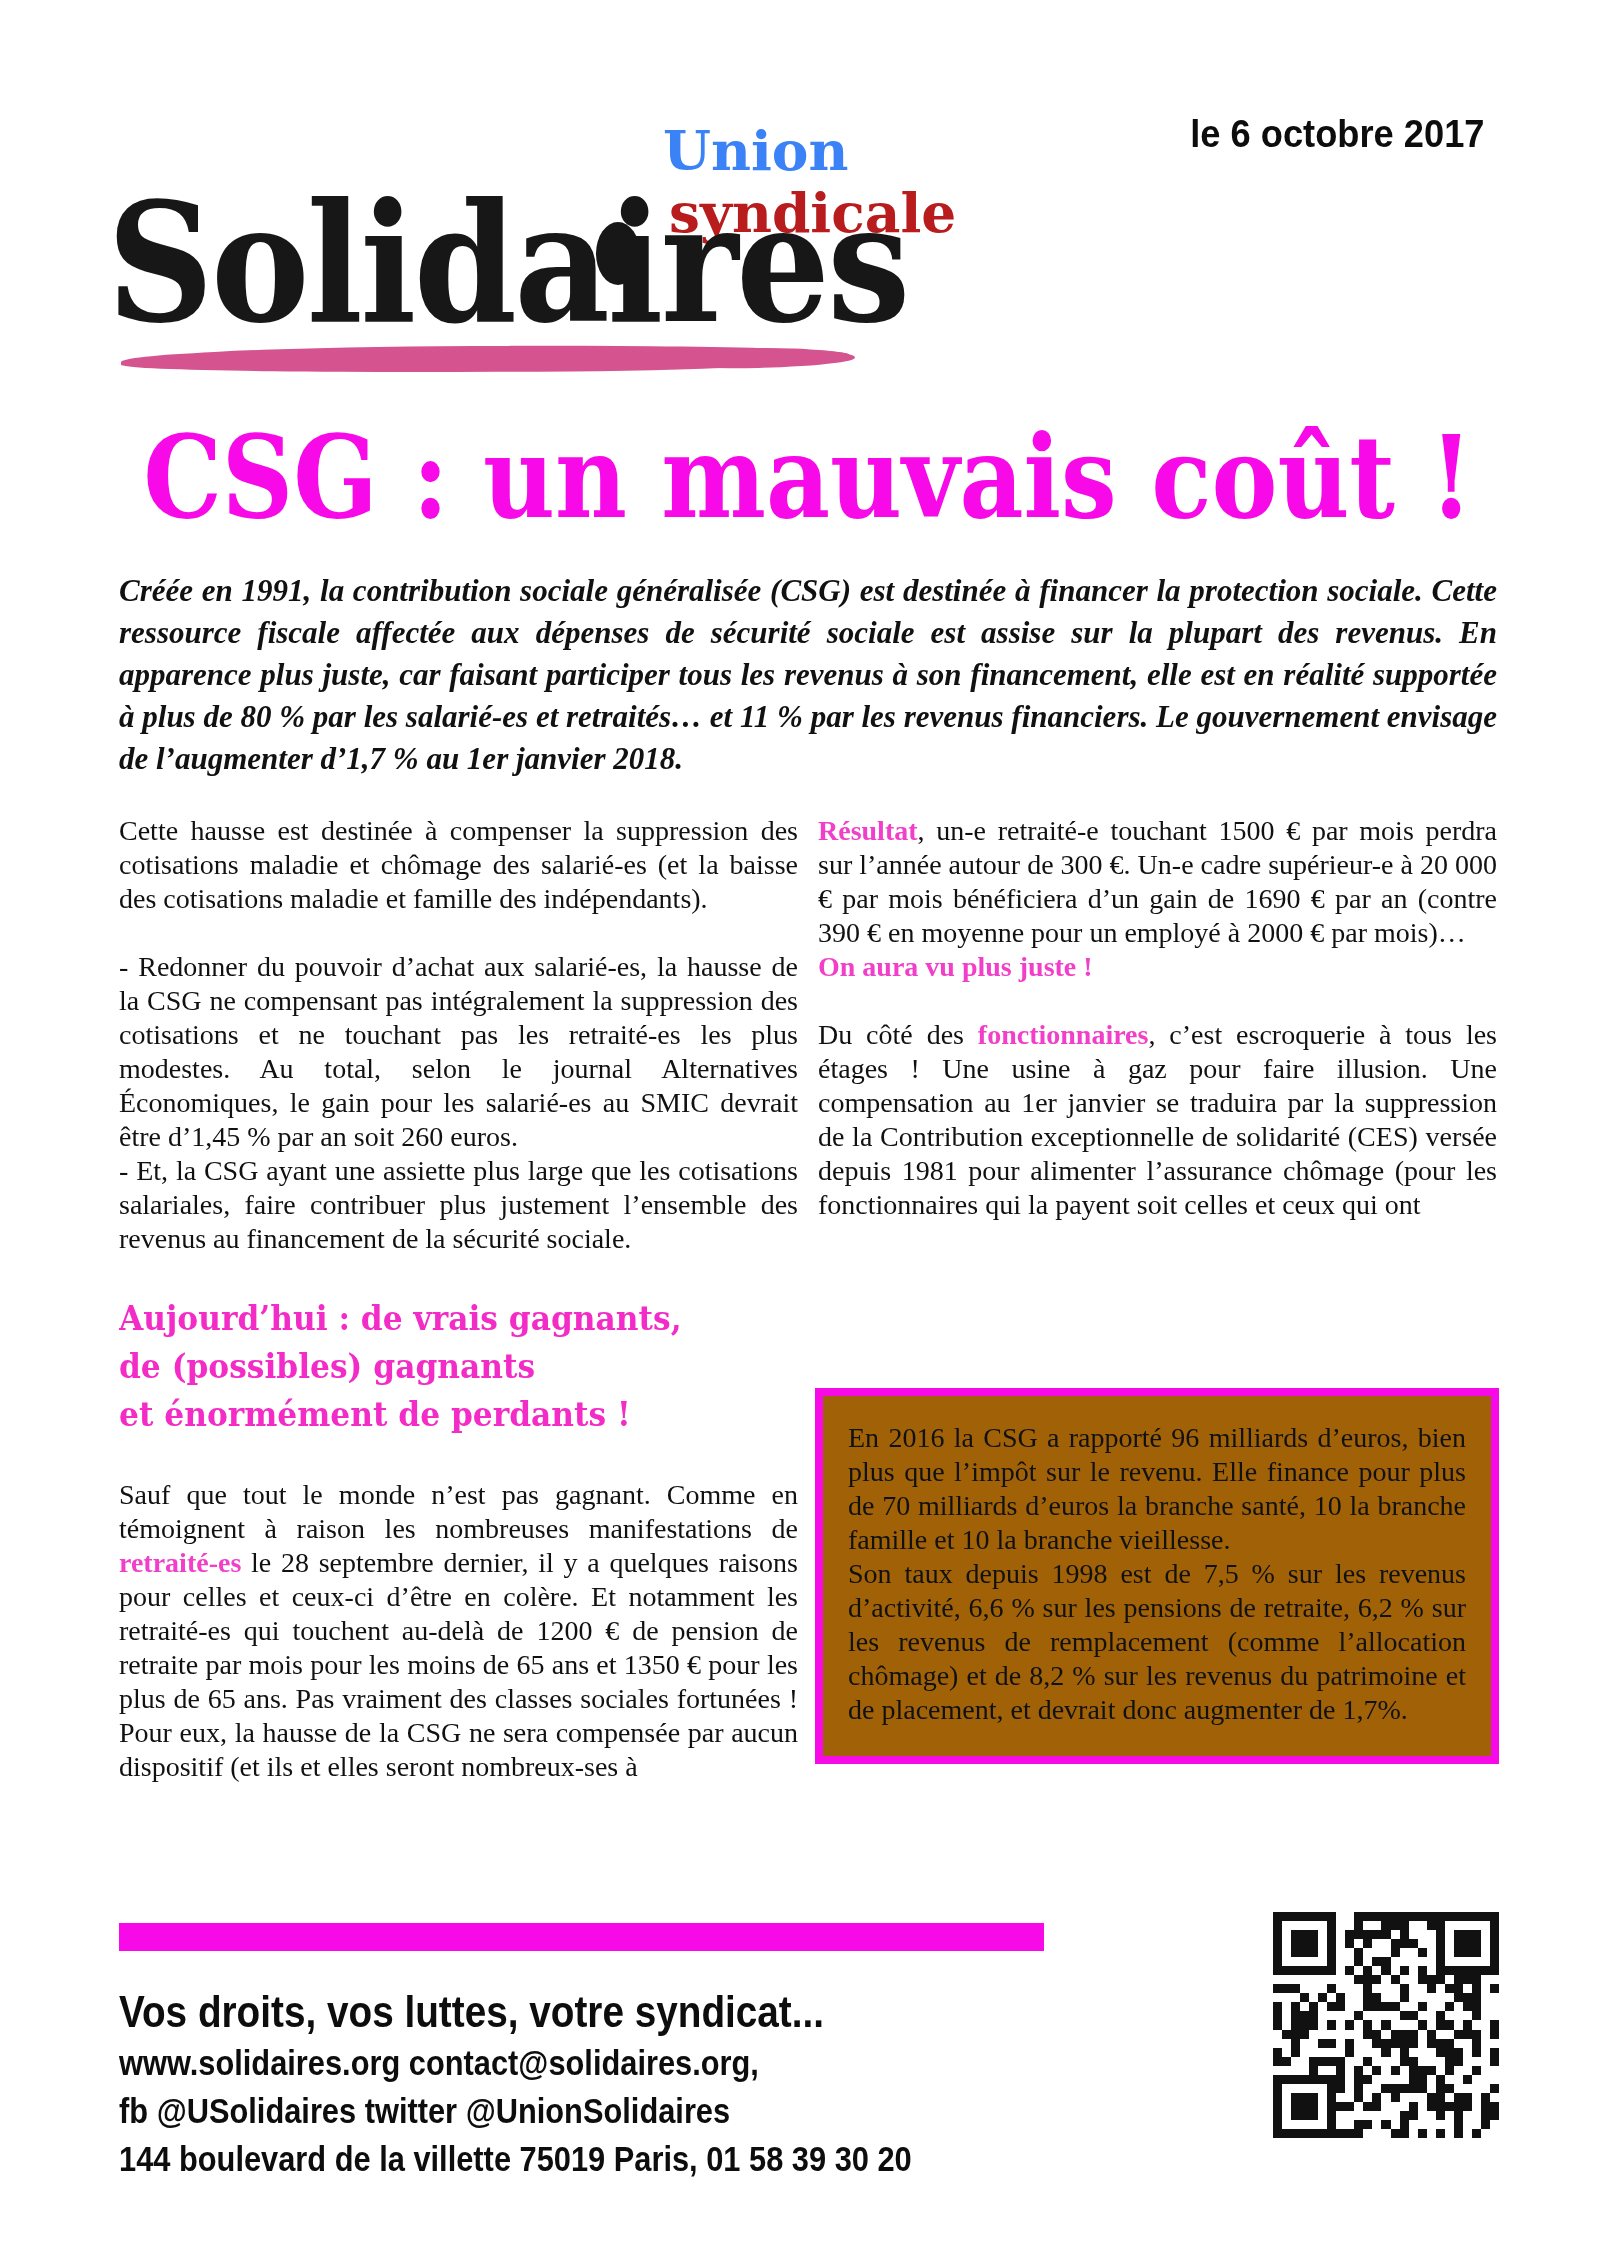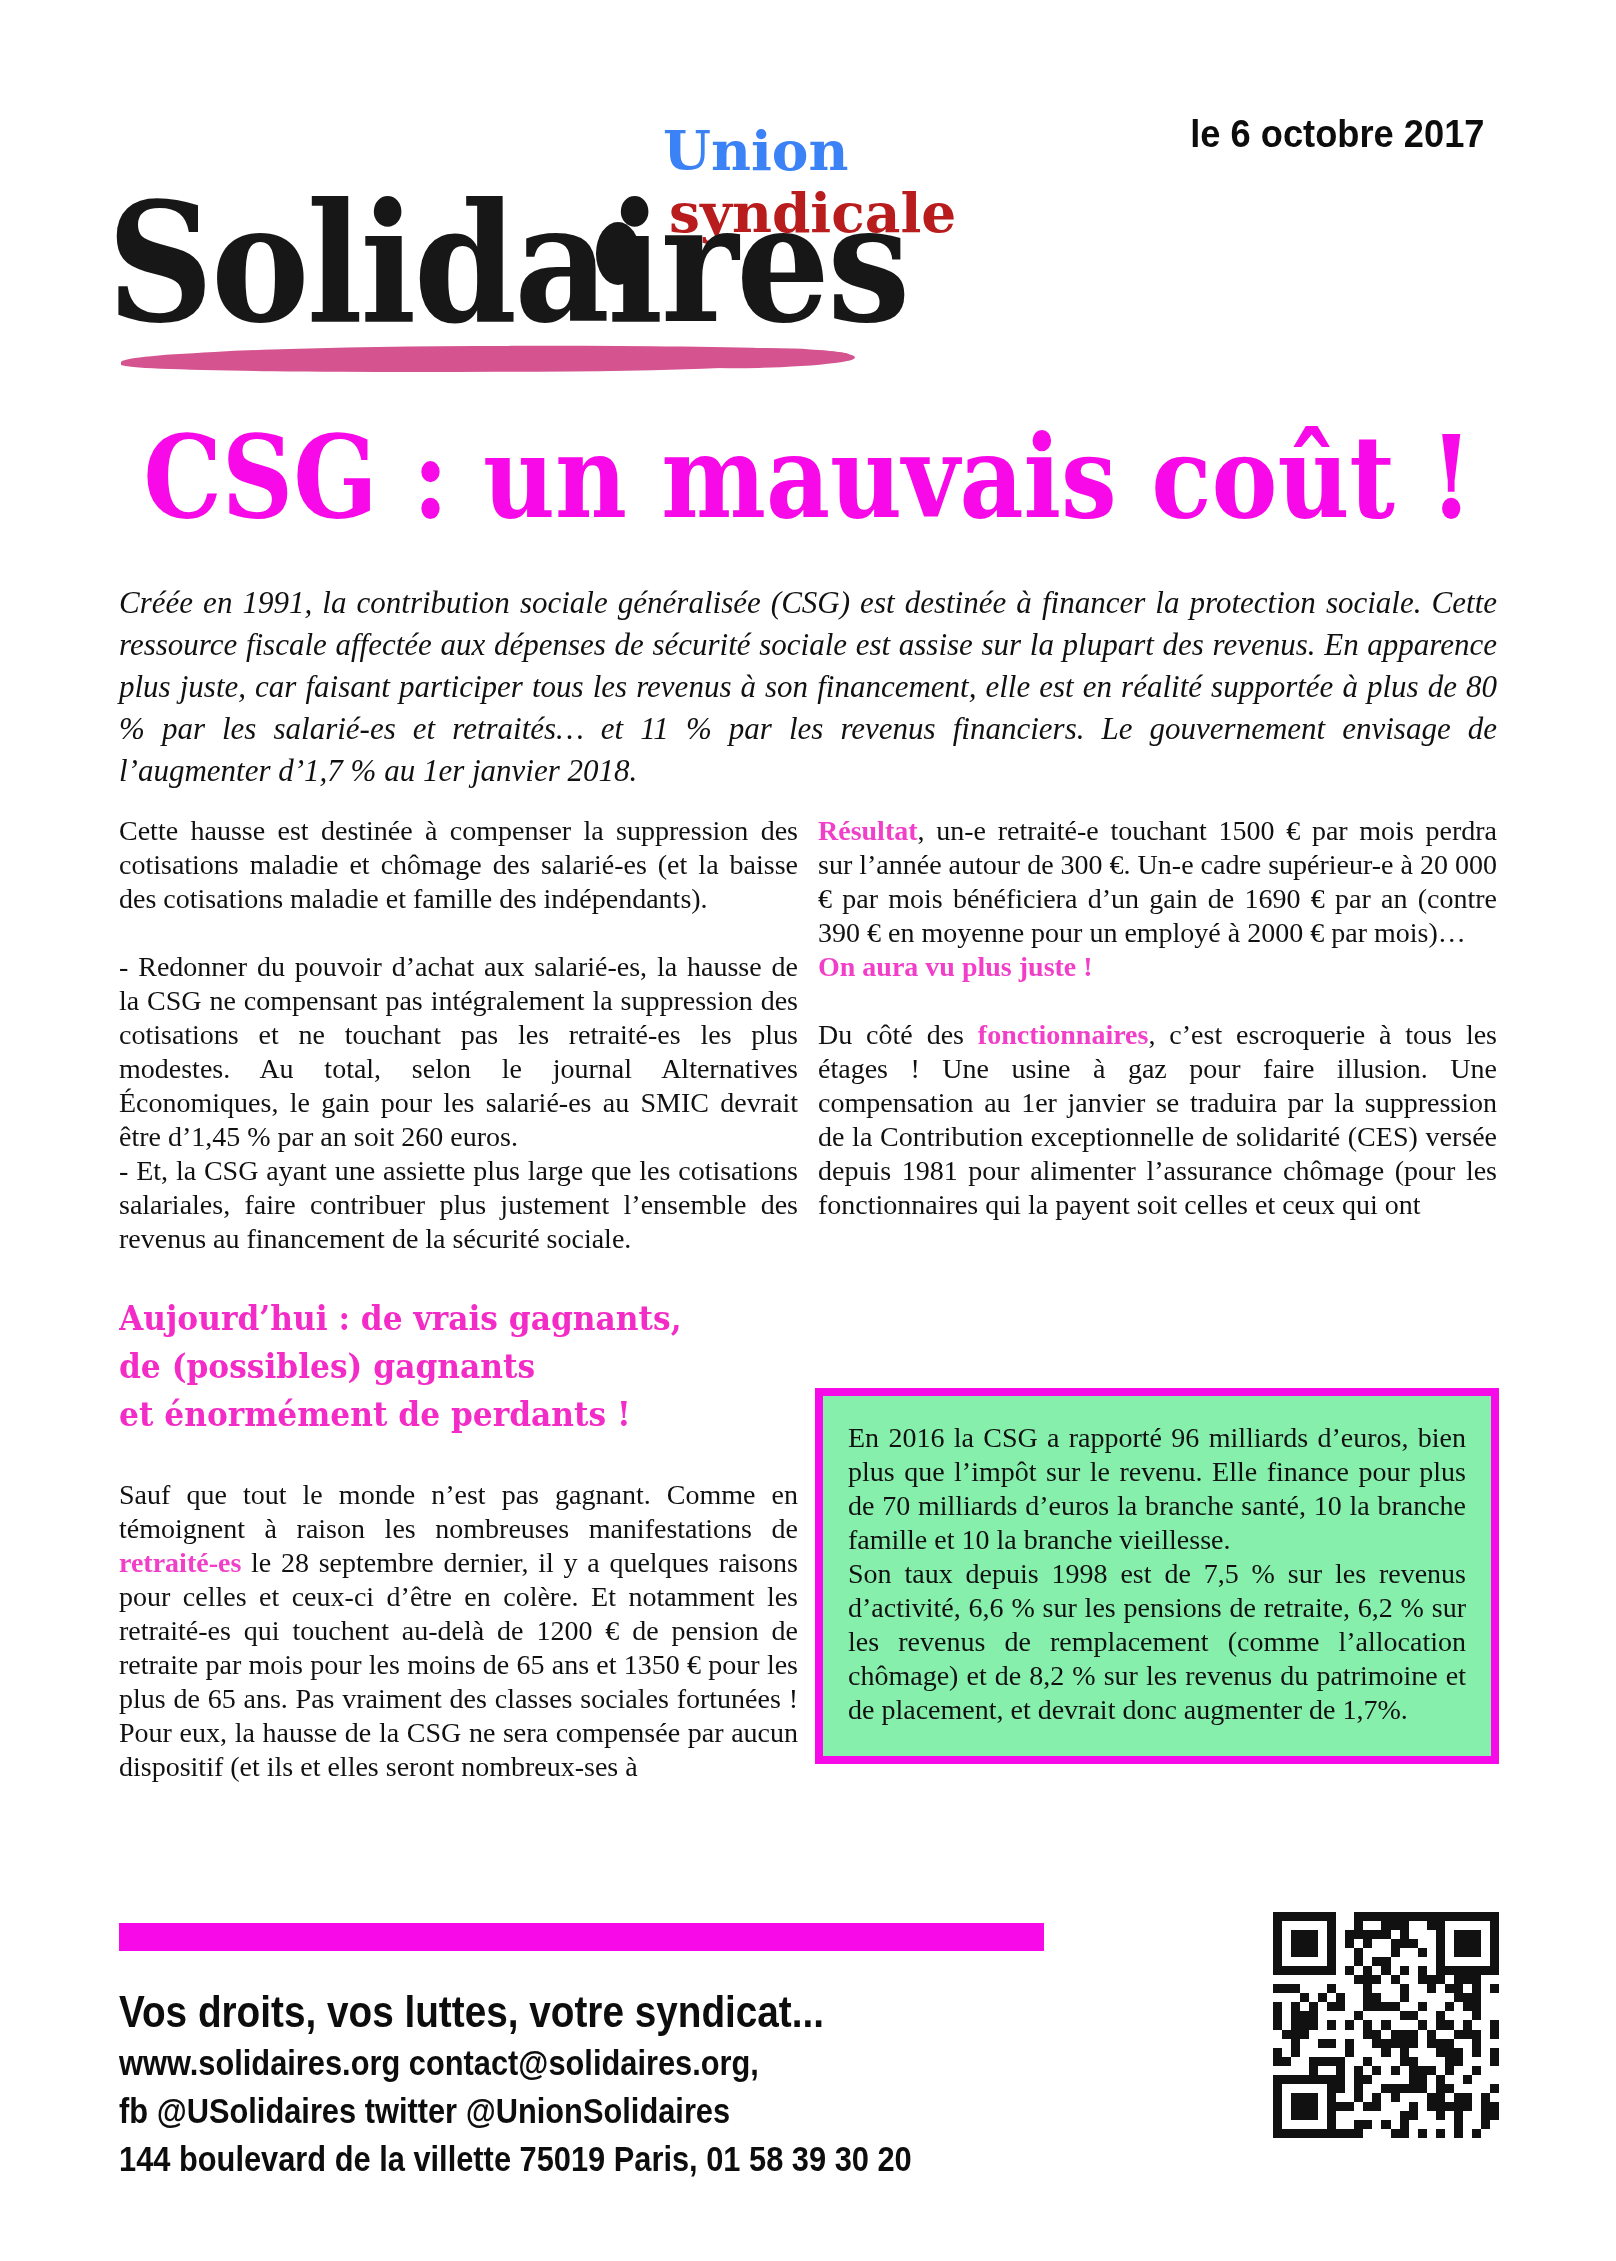--- a/index.html
+++ b/index.html
@@ -46,22 +46,22 @@
   }
   
   .main-title{
     position:absolute;left:0;right:0;top:417px;text-align:center;
     font-family:"DejaVu Serif",serif;font-weight:bold;
     font-size:115px;line-height:120px;color:#F80AE8;
     transform:scaleX(0.86);white-space:nowrap;
   }
   
   .intro{
-    position:absolute;left:119px;top:582px;width:1378px;
-    font-weight:normal;font-style:italic;
+    position:absolute;left:119px;top:570px;width:1378px;
+    font-weight:bold;font-style:italic;
     font-size:31px;line-height:42px;text-align:justify;
   }
   
   .col{
     position:absolute;top:814px;width:679px;height:1109px;overflow:hidden;
     font-size:28px;line-height:34px;text-align:justify;
   }
   .col-left{left:119px;}
   .col-right{left:818px;}
   .col p{margin:0;}
@@ -70,21 +70,21 @@
   .pinkline{color:#F23FC9;font-weight:bold;text-align:left;}
   .subheading{
     margin-top:38px;margin-bottom:40px;
     font-family:"DejaVu Serif",serif;font-weight:bold;
     font-size:34px;line-height:48px;color:#F32BC7;text-align:left;
     transform:scaleX(0.92);transform-origin:left top;white-space:nowrap;
   }
   
   .pink-box{
     position:absolute;left:815px;top:1388px;width:684px;box-sizing:border-box;
-    border:8.6px solid #F80AE8;padding:25px 25px 29px 25px;background:#86efac;
+    border:8.6px solid #F80AE8;padding:25px 25px 29px 25px;background:#a16207;
     font-size:28px;line-height:34px;text-align:justify;
   }
   .pink-box p{margin:0;}
   
   .footer-bar{
     position:absolute;left:119px;top:1923px;width:925px;height:28px;background:#F80AE8;
   }
   .footer-text{
     position:absolute;left:119px;top:1961px;width:1051px;
     font-family:"Liberation Sans",sans-serif;font-weight:bold;color:#0d0d0d;margin-top:24px;

